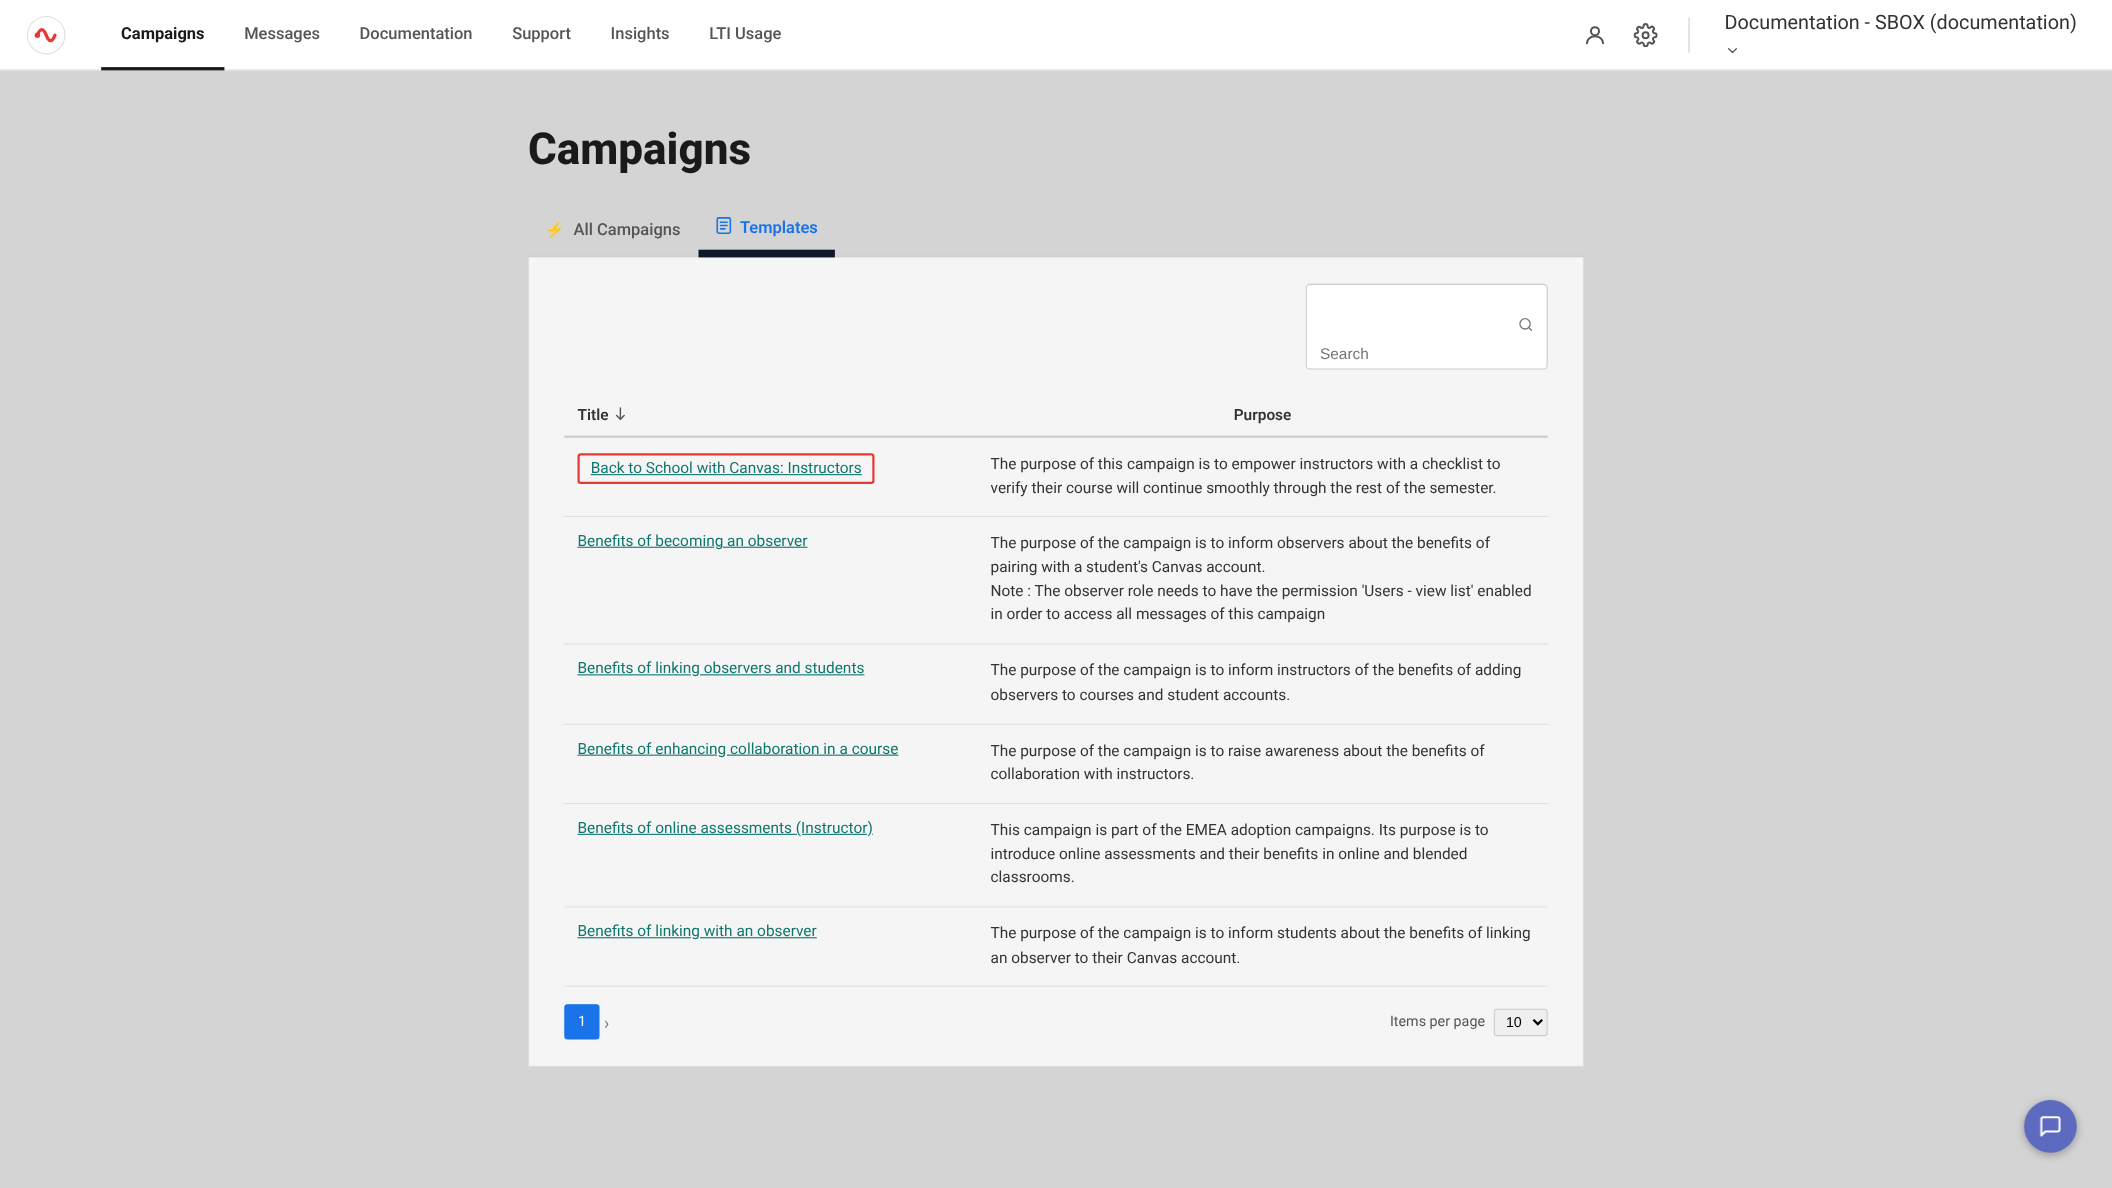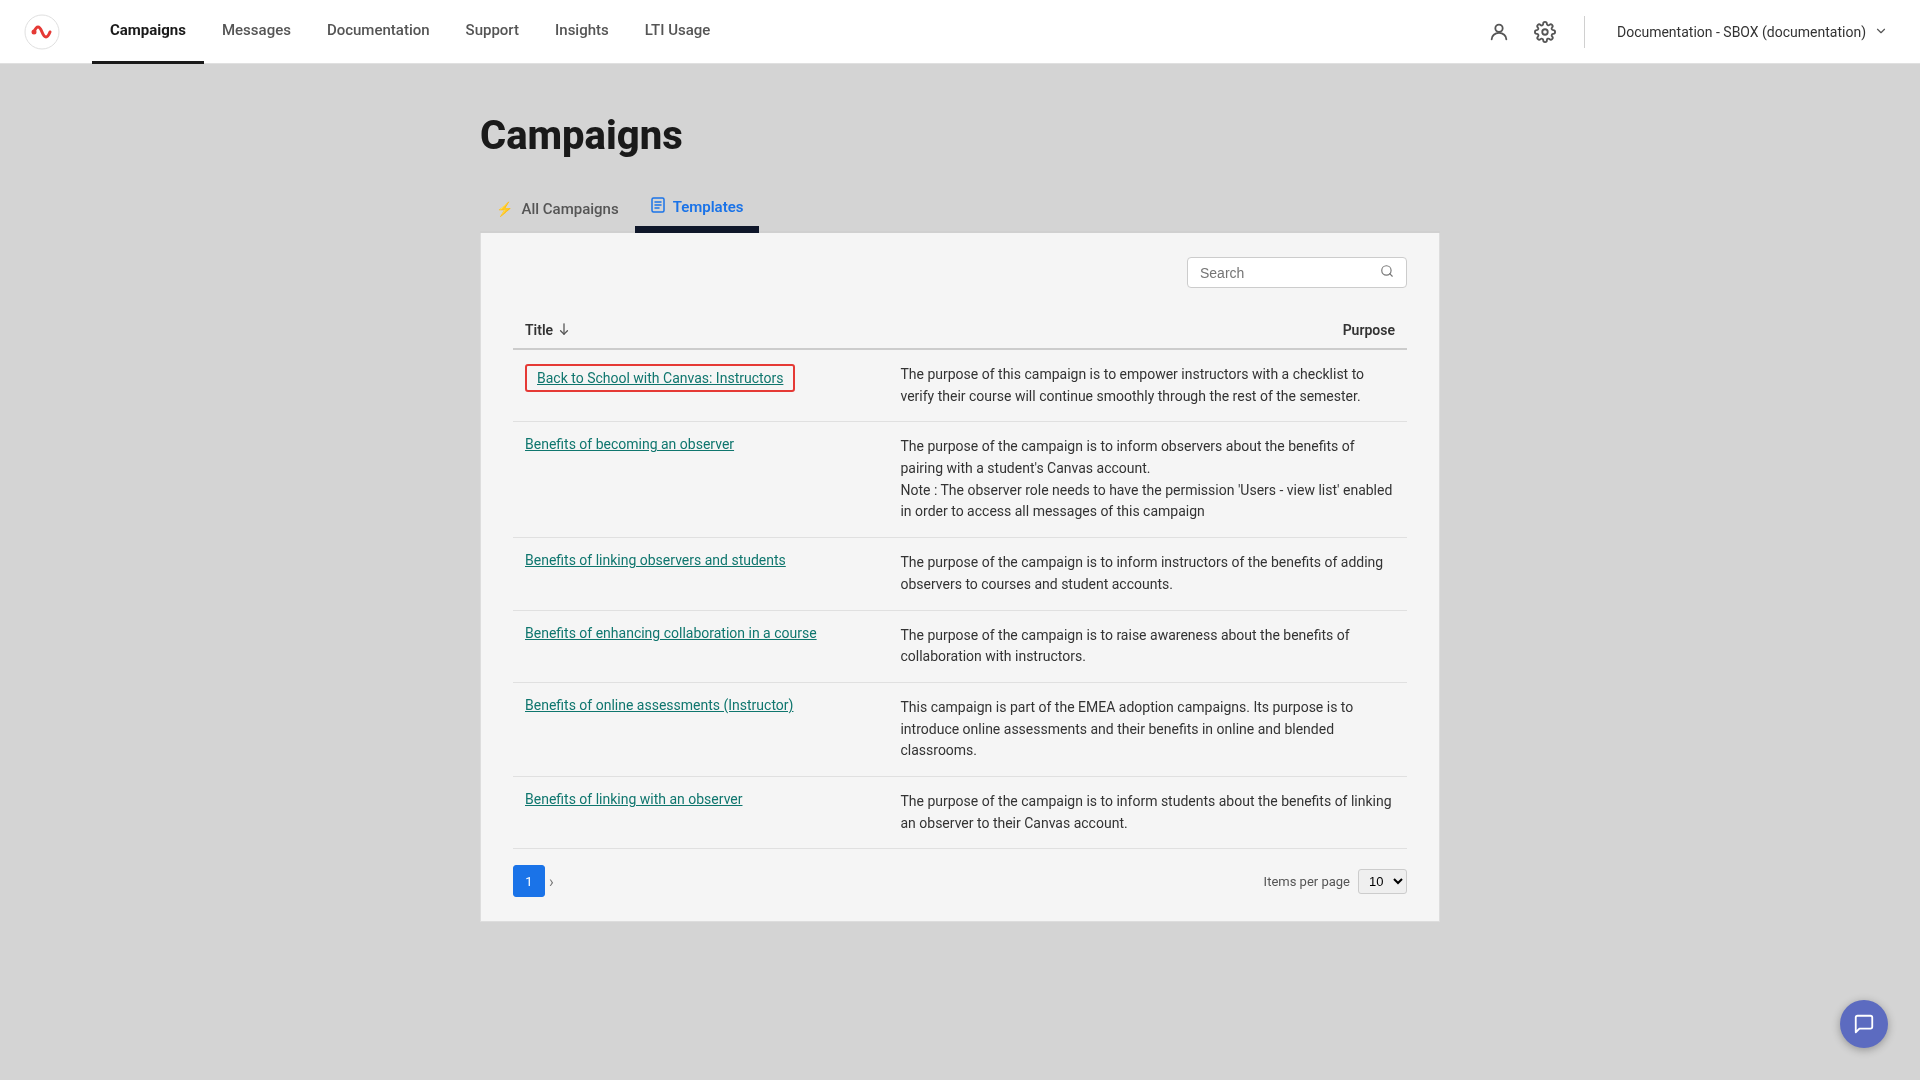--- a/index.html
+++ b/index.html
@@ -67,24 +67,25 @@
     }
     .navbar-divider {
       width: 1px;
       height: 32px;
       background: #d0d0d0;
       margin: 0 8px;
     }
     .workspace-selector {
       display: flex;
       gap: 8px;
-      font-size: 14px;
+      font-size: 18px;
       color: #333;
       cursor: pointer;
       padding: 4px 8px;
+      flex-direction: column;
     }
 
     
     .main-content {
       padding: 48px 160px 48px 160px;
       max-width: 1280px;
       margin: 0 auto;
     }
 
     .page-title {
@@ -147,36 +148,37 @@
       width: 220px;
       gap: 8px;
     }
     .search-box input {
       border: none;
       outline: none;
       font-size: 14px;
       color: #555;
       background: transparent;
       width: 100%;
+      margin-top: 48px;
     }
     .search-box-icon {
       color: #777;
       font-size: 14px;
     }
 
     
     .data-table {
       width: 100%;
       border-collapse: collapse;
     }
     .data-table thead tr {
       border-bottom: 2px solid #ccc;
     }
     .data-table th {
-      text-align: right;
+      text-align: center;
       font-size: 14px;
       font-weight: 600;
       color: #333;
       padding: 10px 12px;
     }
     .data-table tbody tr {
       border-bottom: 1px solid #e0e0e0;
     }
     .data-table td {
       padding: 14px 12px;

